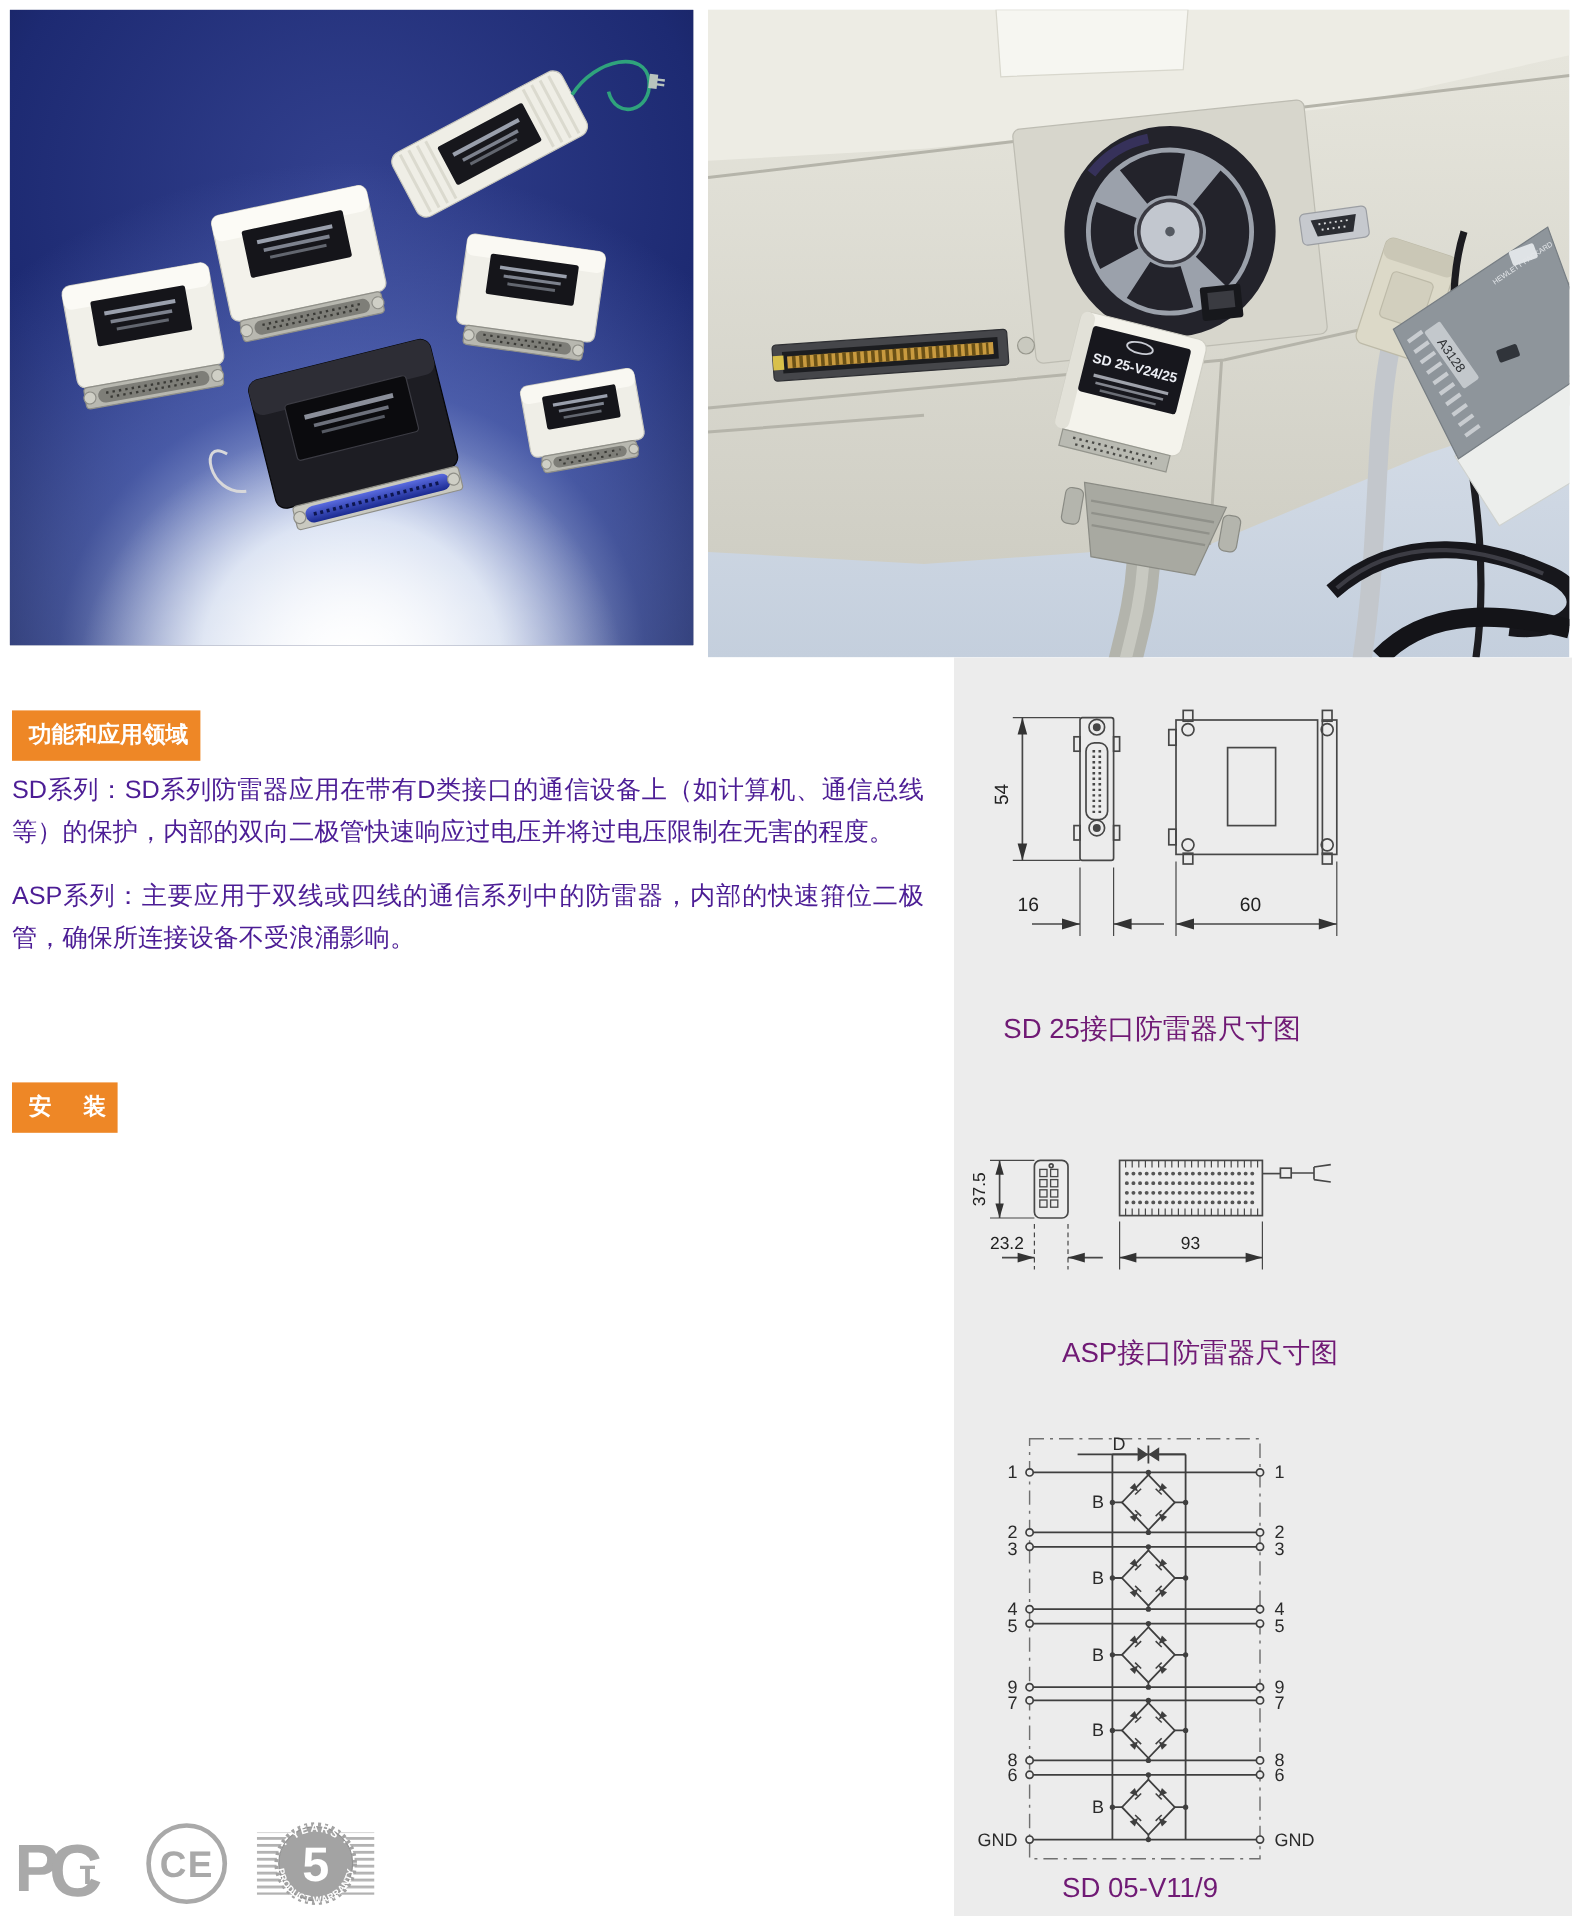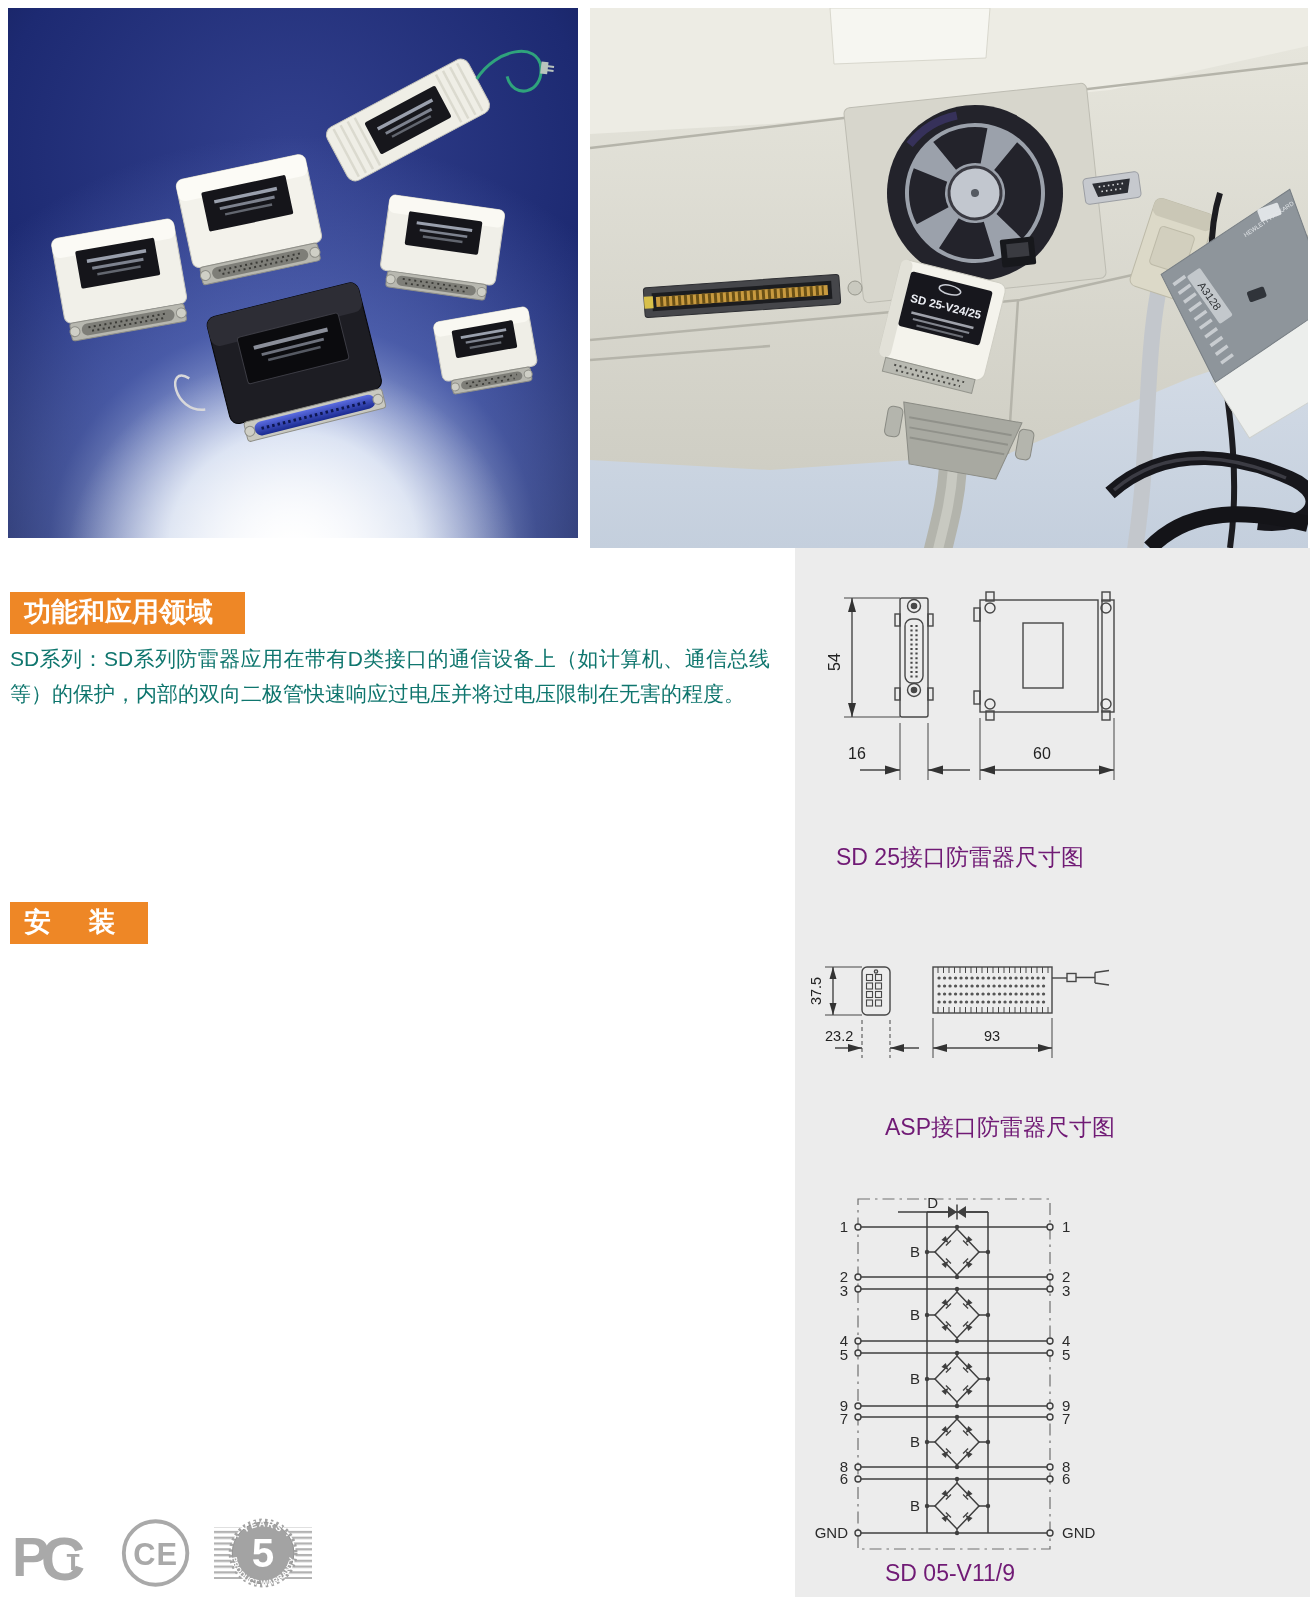--- a/index.html
+++ b/index.html
@@ -2,22 +2,22 @@
 <html><head>
 <meta charset="utf-8">
 <style>
   html,body{margin:0;padding:0;background:#fff;}
   .page{position:relative;width:1310px;height:1597px;background:#ffffff;overflow:hidden;
         font-family:"Liberation Sans","DejaVu Sans",sans-serif;color:#111;}
   .abs{position:absolute;}
   .gray-panel{left:795px;top:548px;width:515px;height:1049px;background:#ececec;}
   .photo{overflow:hidden;}
   .hbox{display:inline-block;background:#ee8726;color:#ffffff;font-weight:bold;
-        font-size:27px;line-height:39px;padding:1px 32px 2px 14px;white-space:pre;}
-  .bodytext{font-size:21px;line-height:35px;color:#0f766e;text-align:justify;}
+        font-size:19px;line-height:39px;padding:1px 10px 2px 14px;white-space:pre;}
+  .bodytext{font-size:21px;line-height:35px;color:#4c1d95;text-align:justify;}
   .bodytext p{margin:0;}
   .p-gap{margin-top:18px !important;}
   .caption{font-size:23px;color:#701a75;text-align:center;}
   svg text{font-family:"Liberation Sans","DejaVu Sans",sans-serif;}
 </style>
 </head>
 <body>
 
 <div class="page">
 
@@ -234,20 +234,21 @@
       <path d="M560,540 C600,498 660,502 718,516" stroke="#141418" stroke-width="16" fill="none"></path>
     </svg>
   </div>
 
   <div class="abs" style="left:10px;top:592px;">
     <span class="hbox">功能和应用领域</span>
   </div>
 
   <div class="abs bodytext" style="left:10px;top:641px;width:760px;">
     <p>SD系列：SD系列防雷器应用在带有D类接口的通信设备上（如计算机、通信总线等）的保护，内部的双向二极管快速响应过电压并将过电压限制在无害的程度。</p>
+    <p class="p-gap">ASP系列：主要应用于双线或四线的通信系列中的防雷器，内部的快速箝位二极管，确保所连接设备不受浪涌影响。</p>
   </div>
 
   <div class="abs" style="left:10px;top:902px;">
     <span class="hbox">安     装</span>
   </div>
 
   <div class="abs bodytext" style="left:10px;top:962px;width:762px;">
   </div>
 
   <svg class="abs" style="left:800px;top:578px;" width="400" height="235" viewBox="0 0 400 235">

